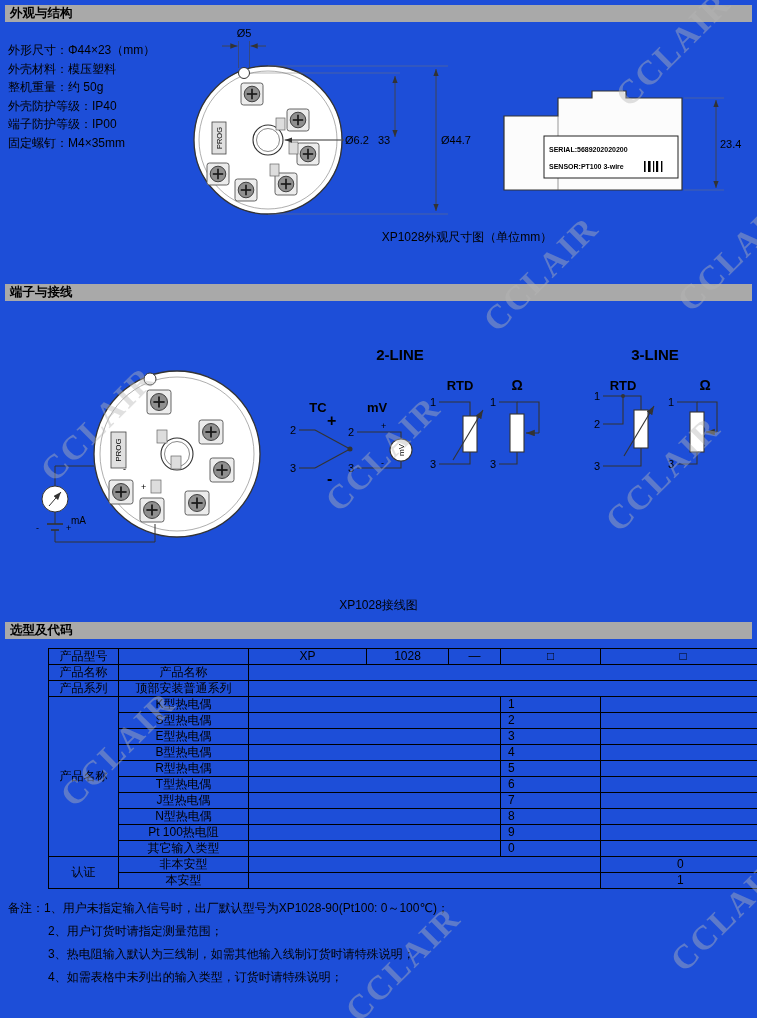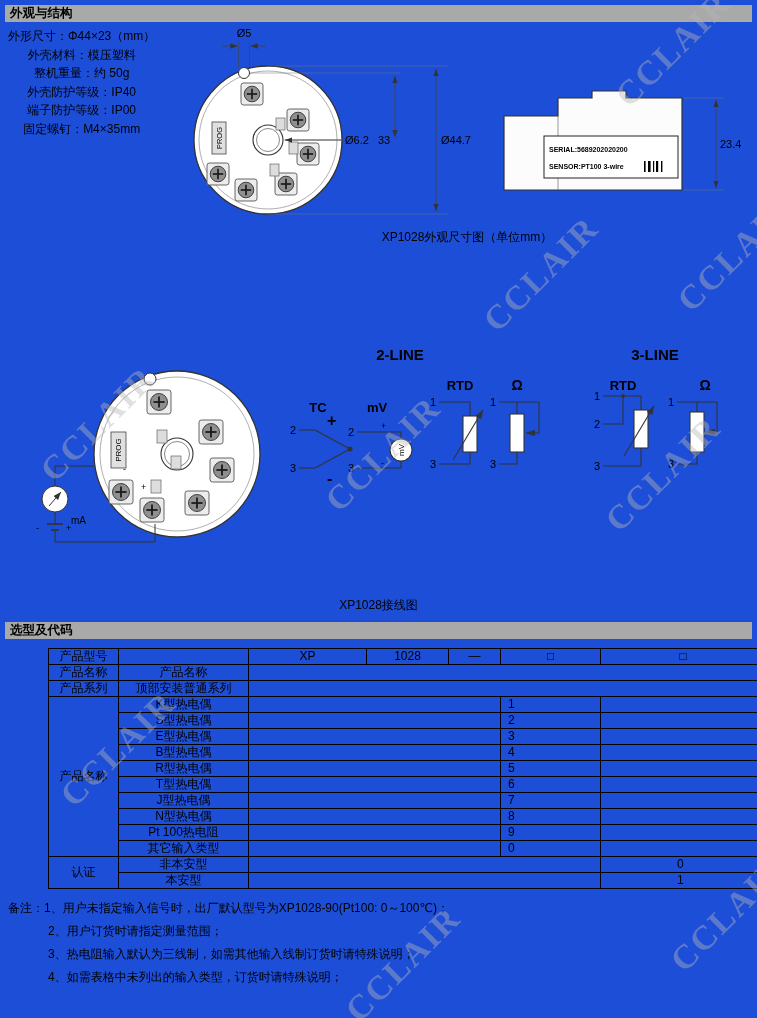--- a/index.html
+++ b/index.html
@@ -24,21 +24,21 @@
   .note-indent { margin-left:40px; }
   svg text { fill:#000; }
 </style>
 </head>
 <body>
 
 <div id="page">
 
   <div class="section-bar" style="top: 5px; background: rgb(169, 169, 169);">外观与结构</div>
 
-  <div class="spec-list" style="top:27px;text-align:center;">
+  <div class="spec-list" style="top:41px;">
     <div>外形尺寸：Φ44×23（mm）</div>
     <div>外壳材料：模压塑料</div>
     <div>整机重量：约 50g</div>
     <div>外壳防护等级：IP40</div>
     <div>端子防护等级：IP00</div>
     <div>固定螺钉：M4×35mm</div>
   </div>
 
   <svg class="abs" style="left:148px; top:24px;" width="345" height="202" viewBox="0 0 345 202">
     <defs>
@@ -122,20 +122,21 @@
     </g>
     <g stroke="#444" stroke-width="0.9">
       <line x1="224" y1="66" x2="224" y2="22" marker-end="url(#arrB)"></line>
       <line x1="224" y1="66" x2="224" y2="110" marker-end="url(#arrB)"></line>
     </g>
     <text x="228" y="70" font-size="11">23.4</text>
   </svg>
 
   <div class="caption" style="left:292px; top:229px; width:350px;">XP1028外观尺寸图（单位mm）</div>
 
+  <div class="section-bar" style="top: 284px; background: rgb(169, 169, 169);">端子与接线</div>
 
 
   <svg class="abs" style="left:5px; top:344px;" width="748" height="252" viewBox="0 0 748 252">
     <defs>
       <marker id="arrC" markerWidth="9" markerHeight="7" refX="8" refY="3" orient="auto">
         <path d="M0,0 L8,3 L0,6 Z" fill="#333"></path>
       </marker>
       <g id="screwB">
         <rect x="-12" y="-12" width="24" height="24" rx="2.5" fill="#ececec" stroke="#555" stroke-width="0.9"></rect>
         <circle r="8.5" fill="#8f8f8f" stroke="#333" stroke-width="0.9"></circle>

